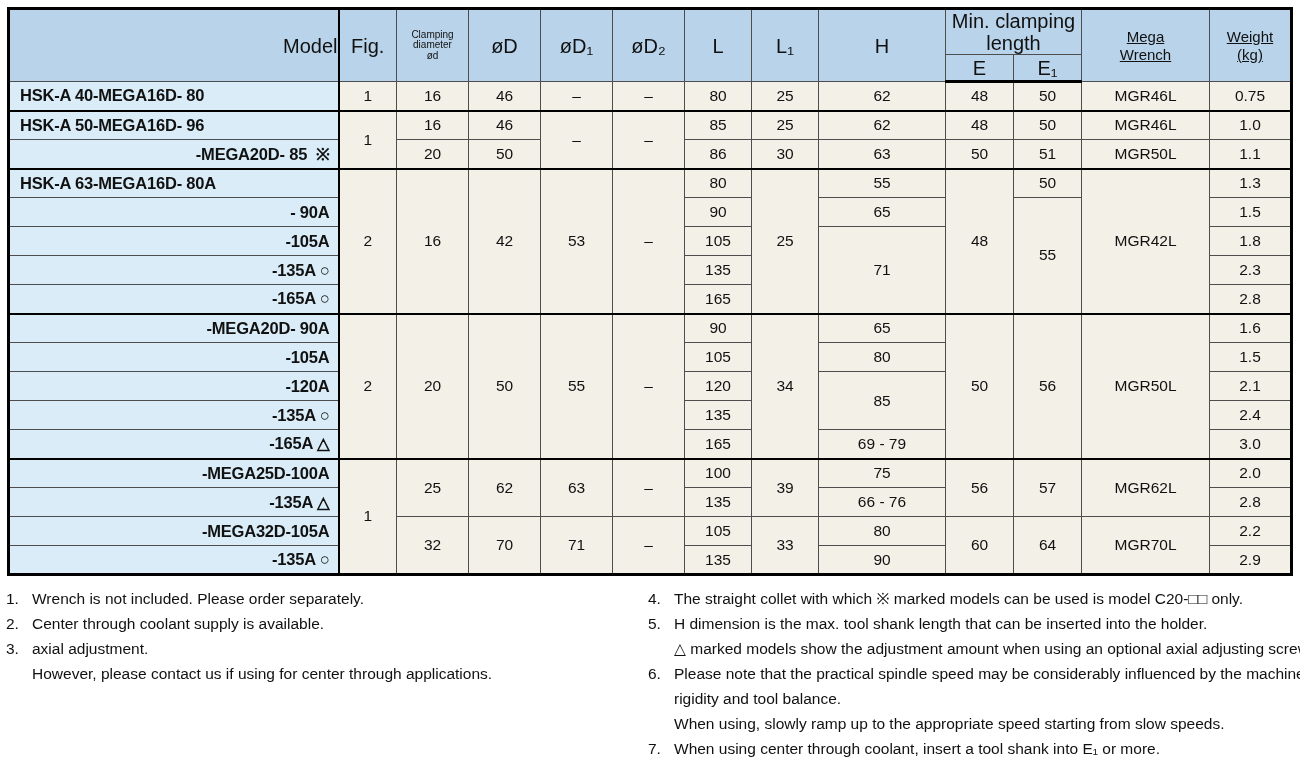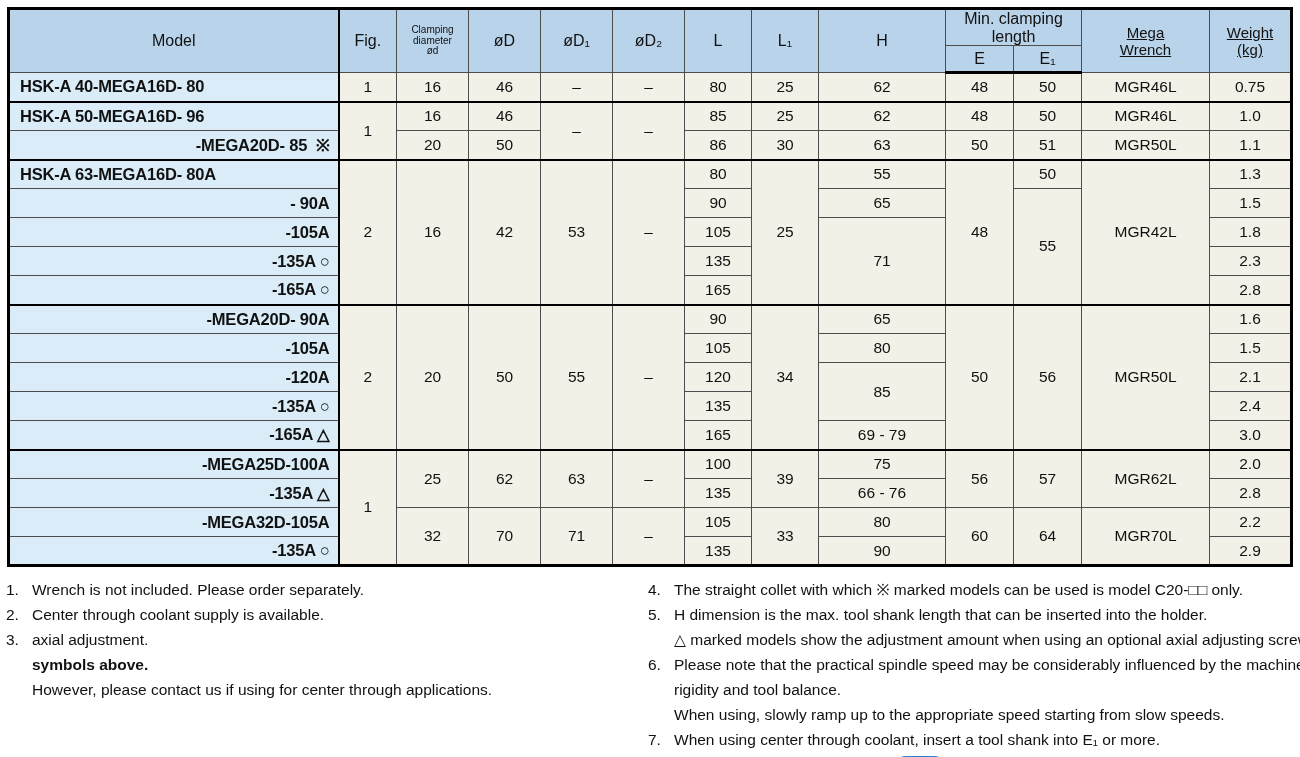--- a/index.html
+++ b/index.html
@@ -1,32 +1,32 @@
 <!DOCTYPE html>
 <html><head>
 <meta charset="utf-8">
 <style>
   html,body{margin:0;padding:0;background:#fff;}
   body{width:1300px;height:757px;font-family:"Liberation Sans",sans-serif;color:#111;overflow:hidden;}
   .wrap{padding:7px 7px 0 7px;}
   table{border-collapse:collapse;table-layout:fixed;width:1286px;border:3px solid #000;}
   th,td{border:1px solid #4d4d4d;overflow:hidden;padding:0;}
-  thead th{background:#b9d4ea;font-weight:normal;font-size:16px;line-height:1.1;}
+  thead th{background:#b9d4ea;font-weight:normal;font-size:20px;line-height:1.1;}
   thead tr{height:27px;}
   thead th.small{font-size:10px;white-space:pre-line;line-height:1.06;}
   thead th.two-line{white-space:pre-line;font-size:15px;line-height:1.15;text-decoration:underline;}
   thead th{border-bottom-color:#4d4d4d;}
   tr.hd-end th{border-bottom:3px solid #000;}
   tbody tr{height:29px;}
   td.c{background:#f3f0e7;text-align:center;font-size:15.5px;}
   td.m{background:#d9ecf7;font-weight:bold;font-size:16.5px;white-space:pre;letter-spacing:-0.2px;}
   td.m.left{text-align:left;padding-left:10px;}
   td.m.right{text-align:right;padding-right:8px;}
   td.m{border-right:2.5px solid #000;}
-  th.model-h{border-right:2.5px solid #000;}
+  th.model-h{border-right:2.5px solid #000;text-align:right;}
   tr.secb td{border-bottom:2.5px solid #000;}
   tr.sect td{border-top:2.5px solid #000;}
   .notes{display:flex;padding:10px 4px 0 6px;font-size:15.5px;}
   .ncol-left{width:642px;flex:none;}
   .ncol-right{flex:1;}
   .note{display:flex;}
   .nnum{width:26px;flex:none;line-height:25px;}
   .nbody{flex:1;}
   .nline{line-height:25px;white-space:pre;}
   .nline.bold{font-weight:bold;}
@@ -258,21 +258,20 @@
     <div class="note">
       <div class="nnum">2.</div>
       <div class="nbody">
           <div class="nline">Center through coolant supply is available.</div>
         </div>
     </div>
     <div class="note">
       <div class="nnum">3.</div>
       <div class="nbody">
         <div class="nline">axial adjustment.</div>
-        <div class="nline bold">symbols above.</div>
         <div class="nline">However, please contact us if using for center through applications.</div>
       </div>
     </div>
   </div>
   <div class="ncol-right">
     <div class="note">
       <div class="nnum">4.</div>
       <div class="nbody">
           <div class="nline">The straight collet with which ※ marked models can be used is model C20-□□ only.</div>
         </div>

